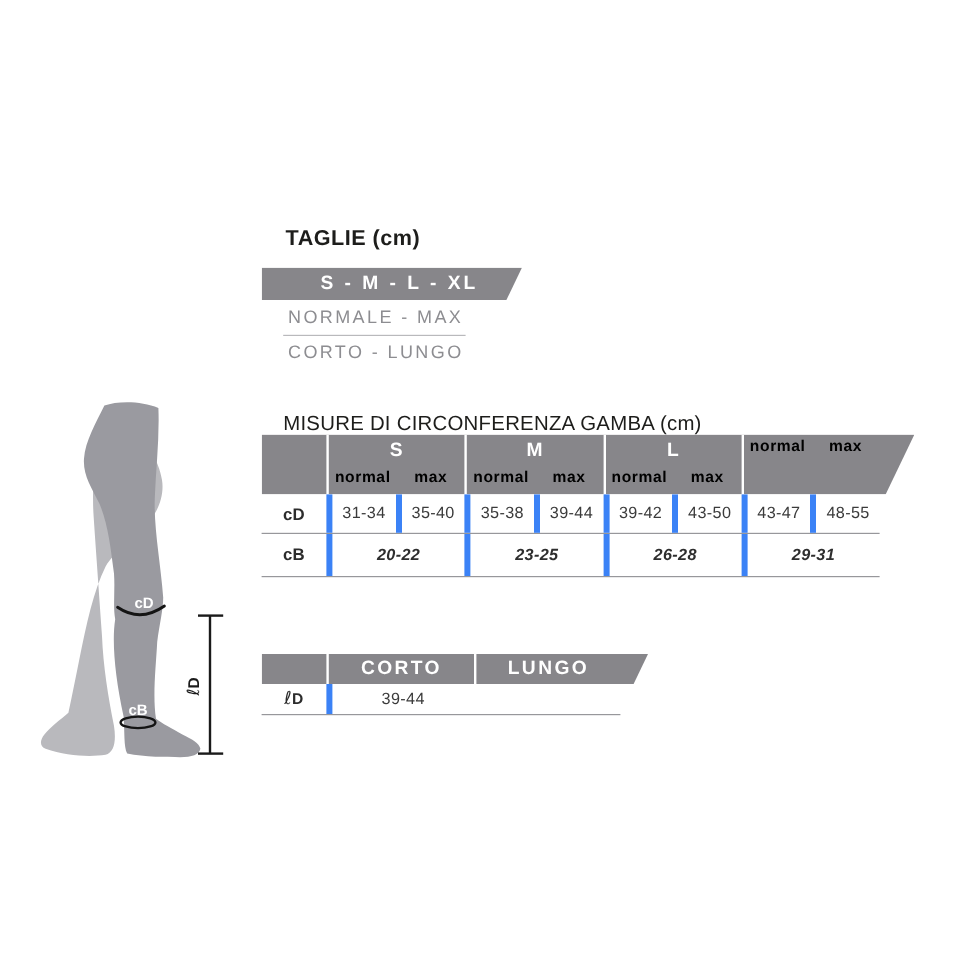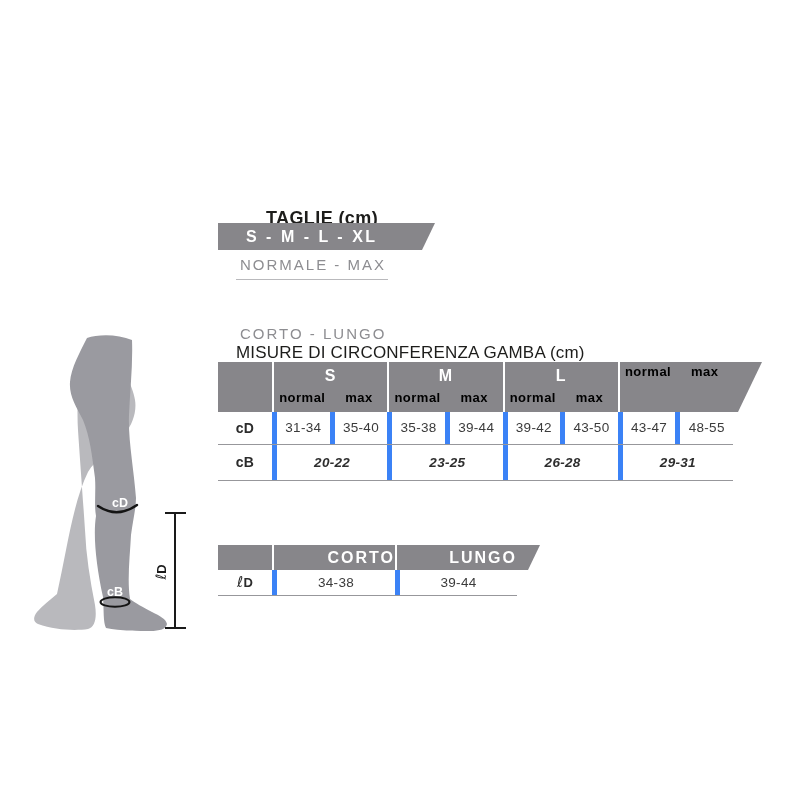--- a/index.html
+++ b/index.html
@@ -13,42 +13,42 @@
   .h-table{font-size:17px;font-weight:normal;color:#1d1d1b;letter-spacing:0.2px;white-space:nowrap;}
   
   .muted-row{font-size:15px;color:#8d8d91;letter-spacing:2px;white-space:nowrap;}
   .thin-divider{height:1px;background:#b9b9bc;}
   
   .banner{background:#87868a;color:#ffffff;}
   .banner-smlxl{
     width:217px;height:27px;line-height:27px;
     clip-path:polygon(0 0,100% 0,calc(100% - 13px) 100%,0 100%);
     font-size:16px;font-weight:bold;letter-spacing:2.5px;
-    padding-left:28px;box-sizing:border-box;white-space:nowrap;
+    padding-left:49px;box-sizing:border-box;white-space:nowrap;
   }
   
   .circ-banner{width:544px;height:50px;clip-path:polygon(0 0,100% 0,calc(100% - 24px) 100%,0 100%);}
   .circ-banner-grid{position:absolute;left:0;top:0;width:515px;height:50px;display:grid;grid-template-columns:54px 1fr 1fr 1fr 1fr;}
   .size-group{border-left:2px solid #ffffff;box-sizing:border-box;display:flex;flex-direction:column;}
   .size-letter{height:26px;line-height:28px;text-align:center;font-size:16px;font-weight:bold;color:#fff;letter-spacing:1px;}
   .subrow{display:flex;height:24px;}
   .subrow span{flex:1;text-align:center;font-size:13px;font-weight:bold;color:#000000;line-height:20px;letter-spacing:0.5px;}
   .circ-body{width:515px;}
   .grid-cd{display:grid;grid-template-columns:54px repeat(8,1fr);height:32px;border-bottom:1px solid #97979b;}
   .grid-cb{display:grid;grid-template-columns:54px repeat(4,1fr);height:35px;border-bottom:1px solid #97979b;}
   .cell{text-align:center;font-size:13.5px;color:#3b3b3b;letter-spacing:0.3px;}
   .grid-cd .cell{line-height:32px;}
   .grid-cb .cell{line-height:35px;}
   .cell.vsep{border-left:5px solid #3b82f6;}
   .cell.rowlabel{font-weight:bold;color:#2c2c2c;font-size:14px;}
   .cell.bold{font-weight:bold;color:#2e2e2e;font-style:italic;}
   
   .len-banner{width:322px;height:25px;clip-path:polygon(0 0,100% 0,calc(100% - 12px) 100%,0 100%);}
   .len-banner-grid{position:absolute;left:0;top:0;width:299px;height:25px;display:grid;grid-template-columns:54px 123px 122px;}
-  .len-col{border-left:2px solid #ffffff;box-sizing:border-box;text-align:right;font-size:16px;font-weight:bold;color:#fff;letter-spacing:2px;line-height:25px;}
+  .len-col{border-left:2px solid #ffffff;box-sizing:border-box;text-align:center;font-size:16px;font-weight:bold;color:#fff;letter-spacing:2px;line-height:25px;}
   .len-body{width:299px;}
   .grid-ld{display:grid;grid-template-columns:54px 123px 122px;height:25px;border-bottom:1px solid #97979b;}
   .grid-ld .cell{line-height:25px;}
   .script-l{font-family:"DejaVu Sans",sans-serif;font-size:15px;color:#2c2c2c;}
   .lbl-letter{font-weight:bold;color:#2c2c2c;font-size:13px;}
   
   .leg-label{font-family:"Liberation Sans",sans-serif;font-size:12.5px;font-weight:bold;fill:#ffffff;}
 </style>
 </head>
 <body>
@@ -101,29 +101,29 @@
       <line x1="175" y1="513" x2="175" y2="628"></line>
       <line x1="165" y1="513" x2="186" y2="513"></line>
       <line x1="165" y1="628" x2="186" y2="628"></line>
     </g>
 
     <text transform="translate(166,572) rotate(-90)" text-anchor="middle" font-family="Liberation Sans, sans-serif" font-size="13" fill="#1a1a1a">
       <tspan font-family="DejaVu Sans, sans-serif" font-size="14">ℓ</tspan><tspan font-weight="bold">D</tspan>
     </text>
   </svg>
 
-  <div class="abs h-main" style="left:238px;top:208px;margin-left:28px;">TAGLIE (cm)</div>
+  <div class="abs h-main" style="left:238px;top:188px;">TAGLIE (cm)</div>
 
   <div class="abs banner banner-smlxl" style="left:218px;top:223px;">S - M - L - XL</div>
 
   <div class="abs muted-row" style="left:240px;top:256px;">NORMALE - MAX</div>
 
   <div class="abs thin-divider" style="left:236px;top:279px;width:152px;"></div>
 
-  <div class="abs muted-row" style="left:240px;top:285px;margin-top:40px;">CORTO - LUNGO</div>
+  <div class="abs muted-row" style="left:240px;top:285px;">CORTO - LUNGO</div>
 
   <div class="abs h-table" style="left:236px;top:343px;">MISURE DI CIRCONFERENZA GAMBA (cm)</div>
 
   <div class="abs banner circ-banner" style="left:218px;top:362px;">
     <div class="circ-banner-grid">
       <div></div>
       <div class="size-group">
         <div class="size-letter">S</div>
         <div class="subrow">
           <span>normal</span>
@@ -179,18 +179,17 @@
     <div class="len-banner-grid">
       <div></div>
       <div class="len-col">CORTO</div>
       <div class="len-col">LUNGO</div>
     </div>
   </div>
 
   <div class="abs len-body" style="left:218px;top:570px;">
     <div class="grid-ld">
       <div class="cell"><span class="script-l">ℓ</span><span class="lbl-letter">D</span></div>
-      <div class="cell vsep">34-38</div>
       <div class="cell vsep">39-44</div>
     </div>
   </div>
 
 </div>
 
 </body></html>

